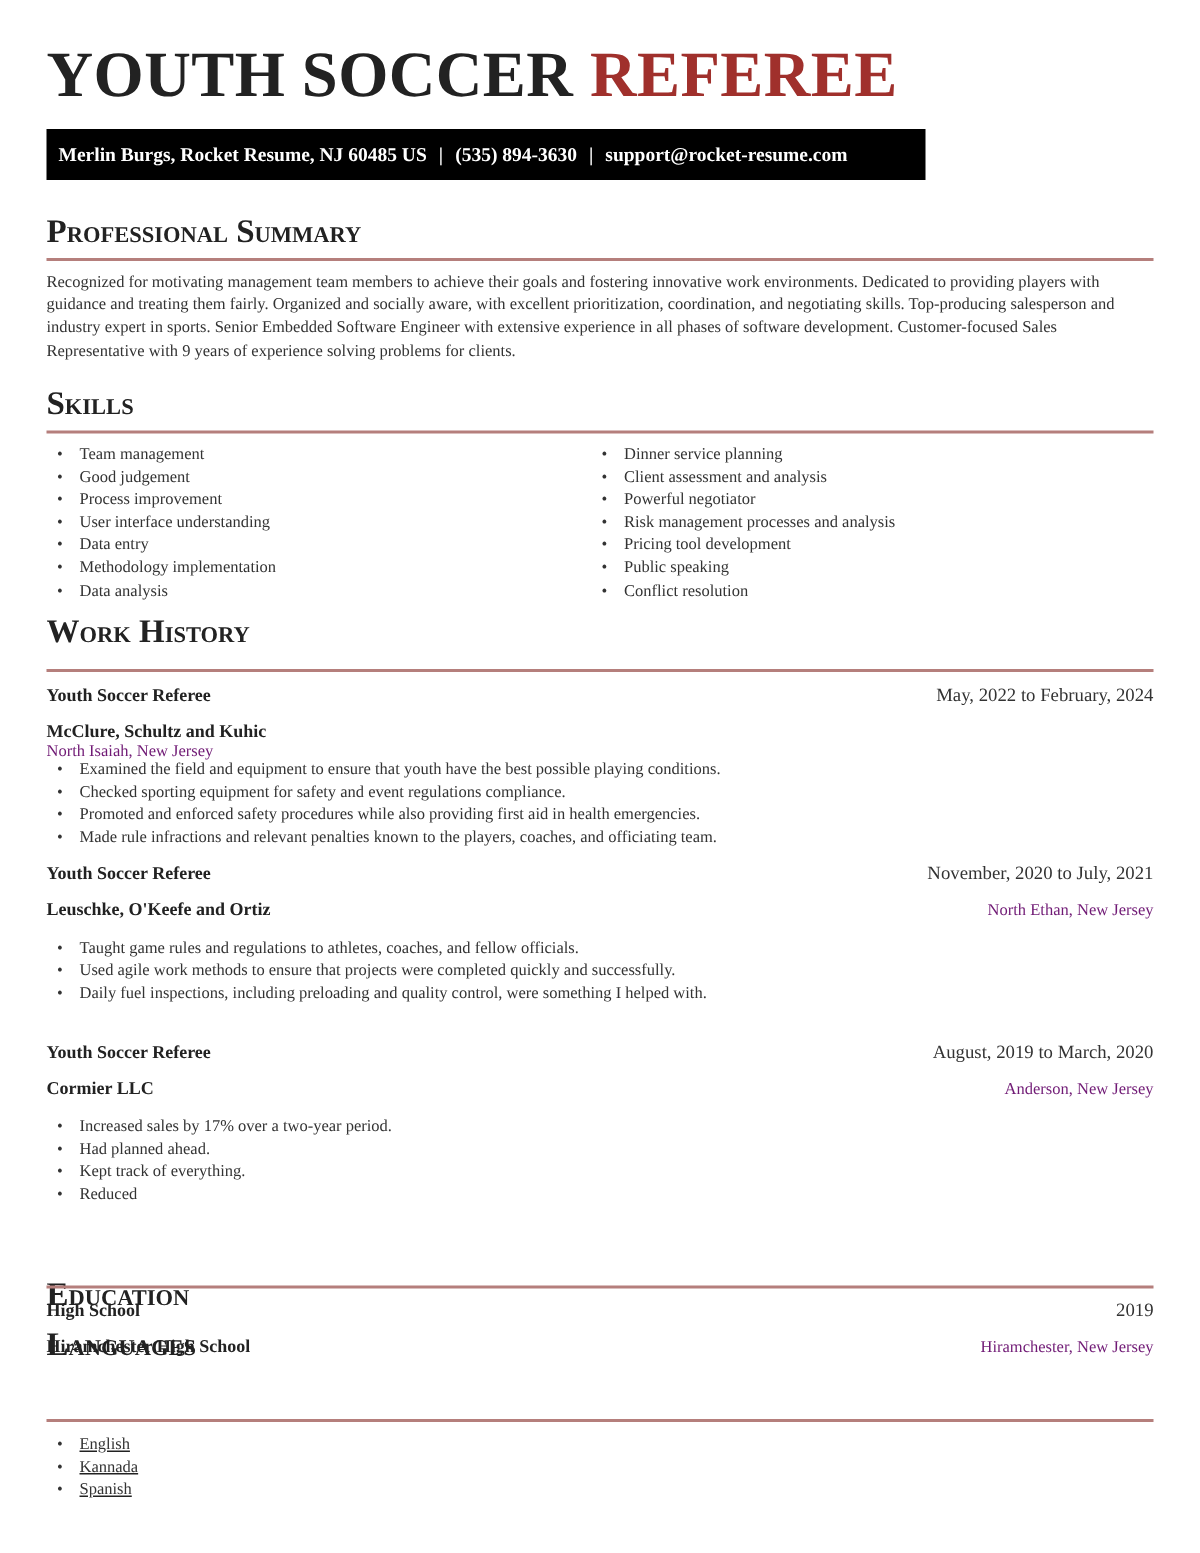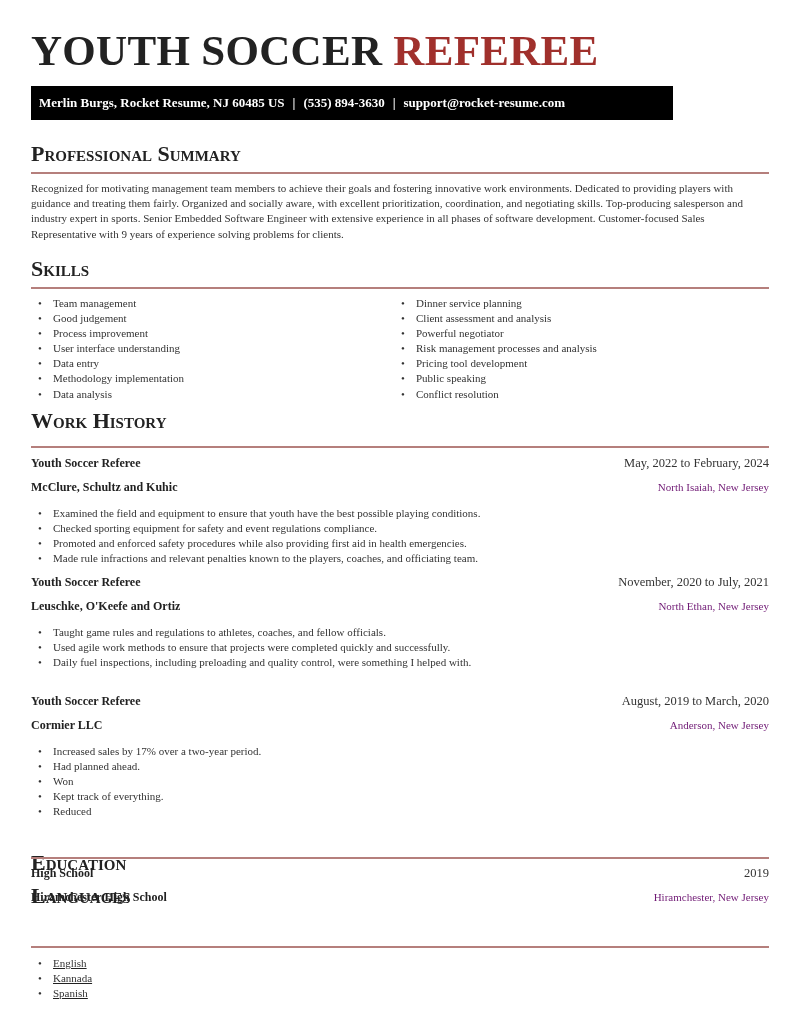--- a/index.html
+++ b/index.html
@@ -13,21 +13,21 @@
   .page { position: absolute; left: 31px; top: 0; width: 738px; }
 
   .title {
     position: absolute; top: 28px; left: 0;
     font-size: 43px; font-weight: bold; letter-spacing: 0.3px;
     line-height: 46px; white-space: nowrap; color: #222222;
   }
   .title .accent { color: #a0302c; }
 
   .contact-bar {
-    position: absolute; top: 86px; left: 0; width: 642px; height: 34px;
+    position: absolute; top: 86px; left: 0; width: 586px; height: 34px;
     background: #000000; color: #ffffff;
     font-size: 13px; font-weight: bold;
     padding-left: 8px; line-height: 34px; white-space: nowrap;
   }
   .contact-bar .sep { padding: 0 8px; }
 
   .section-heading {
     position: absolute; left: 0; width: 738px;
     font-size: 22px; font-weight: bold; font-variant: small-caps;
     line-height: 26px; color: #222222;
@@ -101,21 +101,21 @@
   </ul>
 
   <h2 class="section-heading" style="top:408px;">Work History</h2>
   <div class="rule" style="top:446px;"></div>
 
   <div class="job" style="top:456px;">
     <div class="job-row">
       <span class="job-title">Youth Soccer Referee</span>
       <span class="job-dates">May, 2022 to February, 2024</span>
     </div>
-    <div class="job-row" style="margin-top:6px;">
+    <div class="job-row" style="margin-top:6px;flex-direction:column;">
       <span class="job-company">McClure, Schultz and Kuhic</span>
       <span class="job-location">North Isaiah, New Jersey</span>
     </div>
     <ul class="bullets">
       <li>Examined the field and equipment to ensure that youth have the best possible playing conditions.</li>
       <li>Checked sporting equipment for safety and event regulations compliance.</li>
       <li>Promoted and enforced safety procedures while also providing first aid in health emergencies.</li>
       <li>Made rule infractions and relevant penalties known to the players, coaches, and officiating team.</li>
     </ul>
   </div>
@@ -141,21 +141,20 @@
       <span class="job-title">Youth Soccer Referee</span>
       <span class="job-dates">August, 2019 to March, 2020</span>
     </div>
     <div class="job-row" style="margin-top:6px;">
       <span class="job-company">Cormier LLC</span>
       <span class="job-location">Anderson, New Jersey</span>
     </div>
     <ul class="bullets">
       <li>Increased sales by 17% over a two-year period.</li>
       <li>Had planned ahead.</li>
-      <li>Won</li>
       <li>Kept track of everything.</li>
       <li>Reduced</li>
     </ul>
   </div>
 
   <h2 class="section-heading" style="top:850px;">Education</h2>
   <div class="rule" style="top:857px;"></div>
   <div class="job" style="top:866px;">
     <div class="job-row">
       <span class="job-title">High School</span>

